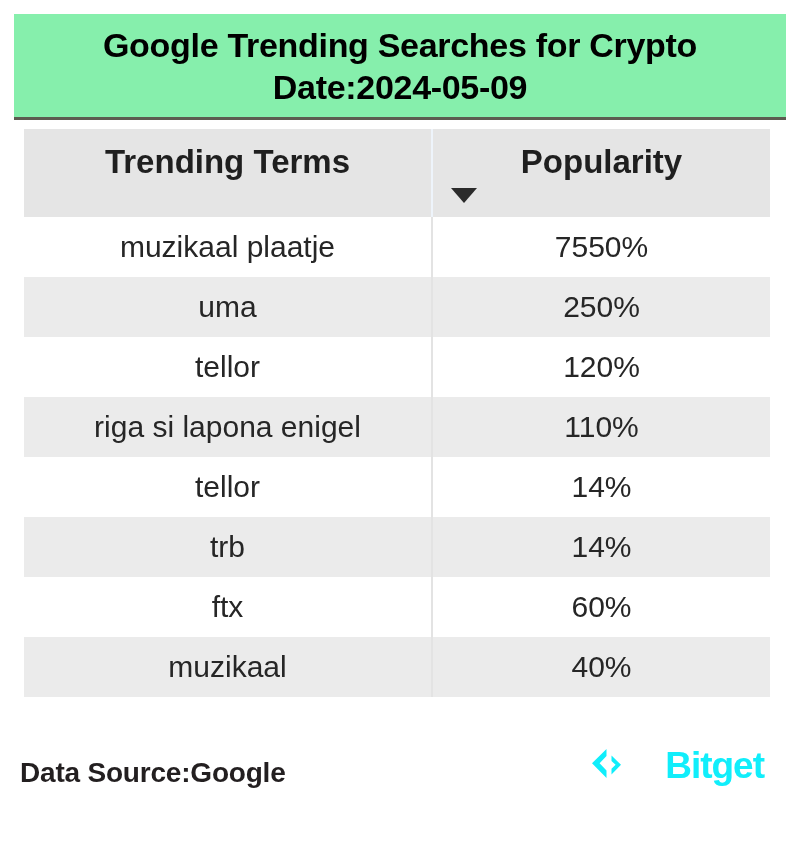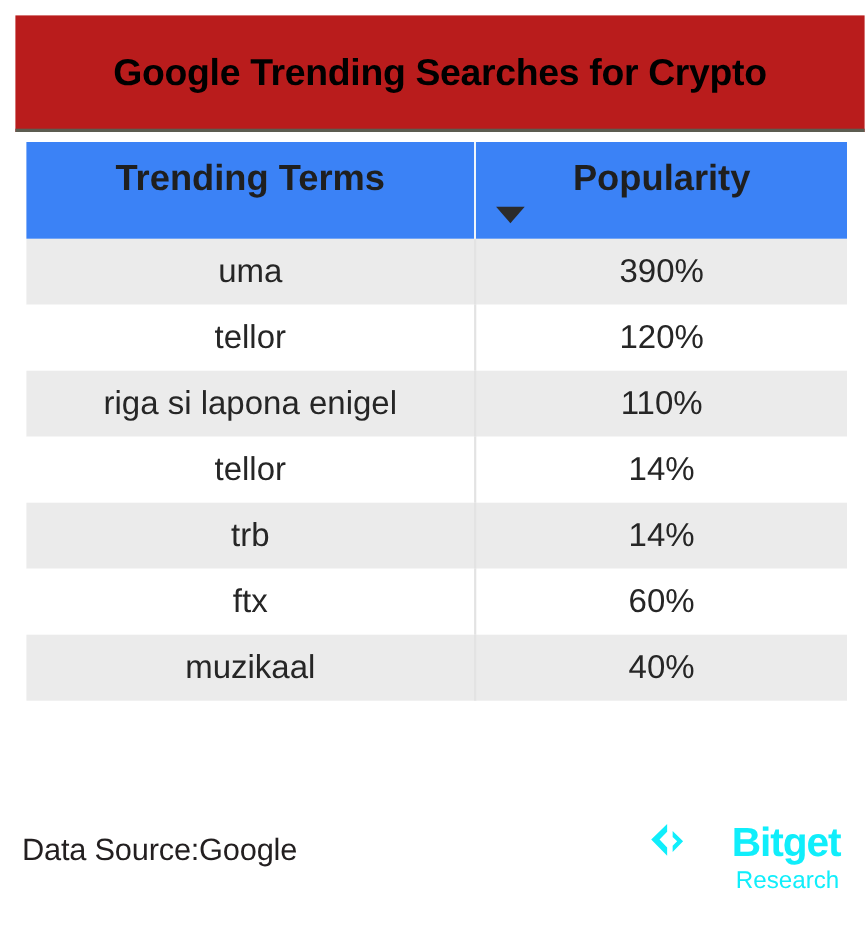--- a/index.html
+++ b/index.html
@@ -15,21 +15,21 @@
     position: relative;
   }
 
   
   .title-banner {
     position: absolute;
     left: 14px;
     top: 14px;
     width: 772px;
     height: 106px;
-    background: #b91c1c;
+    background: #86efac;
     border-bottom: 3px solid #5c5c50;
     box-sizing: border-box;
     display: flex;
     flex-direction: column;
     align-items: center;
     justify-content: center;
     text-align: center;
   }
   .title-line {
     color: #000000;
@@ -47,21 +47,21 @@
     left: 24px;
     top: 129px;
     width: 746px;
     border-collapse: collapse;
     table-layout: fixed;
   }
   .data-table col.c-term { width: 408px; }
   .data-table col.c-pop  { width: 338px; }
 
   thead th {
-    background: #3b82f6;
+    background: #e5e5e5;
     height: 88px;
     vertical-align: middle;
     padding: 0;
     margin: 0;
     border: 0;
     position: relative;
     text-align: center;
   }
   thead th .hdr-label {
     display: block;
@@ -109,21 +109,21 @@
     left: 0;
     top: 740px;
     width: 786px;
     height: 100px;
   }
   .data-source {
     position: absolute;
     left: 20px;
     top: 17px;
     font-size: 28px;
-    font-weight: normal;
+    font-weight: bold;
     color: #231f20;
     letter-spacing: -0.2px;
     white-space: nowrap;
   }
   .brand {
     position: absolute;
     right: 22px;
     top: 2px;
     width: 160px;
     height: 78px;
@@ -155,42 +155,47 @@
     line-height: 24px;
     letter-spacing: 0px;
     padding-right: 1px;
   }
 </style>
 </head>
 <body>
 
 <div class="title-banner">
   <div class="title-line">Google Trending Searches for Crypto</div>
+  <div class="title-line">Date:2024-05-09</div>
 </div>
 
 <table class="data-table">
   <colgroup>
     <col class="c-term">
     <col class="c-pop">
   </colgroup>
   <thead>
     <tr>
       <th class="term-col">
         <span class="hdr-label">Trending Terms</span>
       </th>
       <th class="pop-col">
         <span class="hdr-label">Popularity</span>
         <span class="sort-caret"></span>
       </th>
     </tr>
   </thead>
   <tbody>
+    <tr class="odd-row">
+      <td class="term-cell">muzikaal plaatje</td>
+      <td class="pop-cell">7550%</td>
+    </tr>
     <tr class="even-row">
       <td class="term-cell">uma</td>
-      <td class="pop-cell">390%</td>
+      <td class="pop-cell">250%</td>
     </tr>
     <tr class="odd-row">
       <td class="term-cell">tellor</td>
       <td class="pop-cell">120%</td>
     </tr>
     <tr class="even-row">
       <td class="term-cell">riga si lapona enigel</td>
       <td class="pop-cell">110%</td>
     </tr>
     <tr class="odd-row">
@@ -216,15 +221,14 @@
   <div class="data-source">Data Source:Google</div>
 
   <div class="brand">
     <div class="brand-top">
       <svg class="brand-mark" viewBox="0 0 36 34" aria-hidden="true">
         <path d="M17.5 1 L3 15.2 L17.5 30 L17.5 22.4 L10.6 15.2 L17.5 8.1 Z" fill="#10eefb"></path>
         <path d="M22.5 7.5 L32 16.8 L22.5 26.5 L22.5 20.8 L26.6 16.8 L22.5 13 Z" fill="#10eefb"></path>
       </svg>
       <span class="brand-word">Bitget</span>
     </div>
-    <div class="brand-sub">Research</div>
   </div>
 </div>
 
 </body></html>

